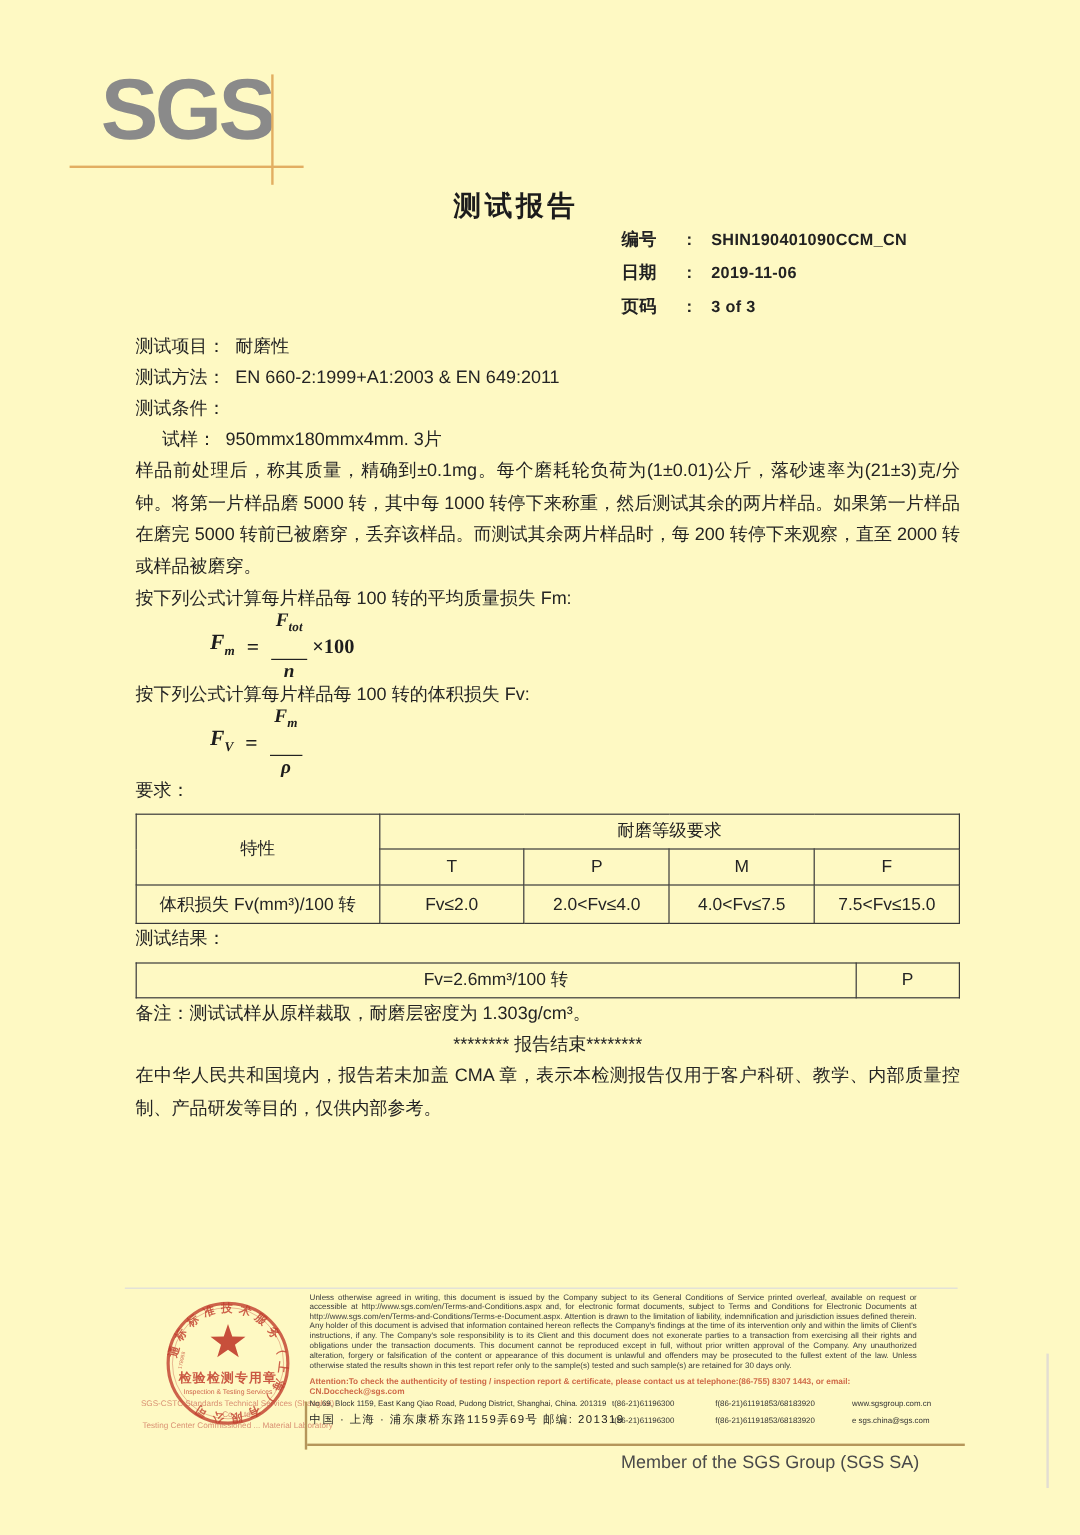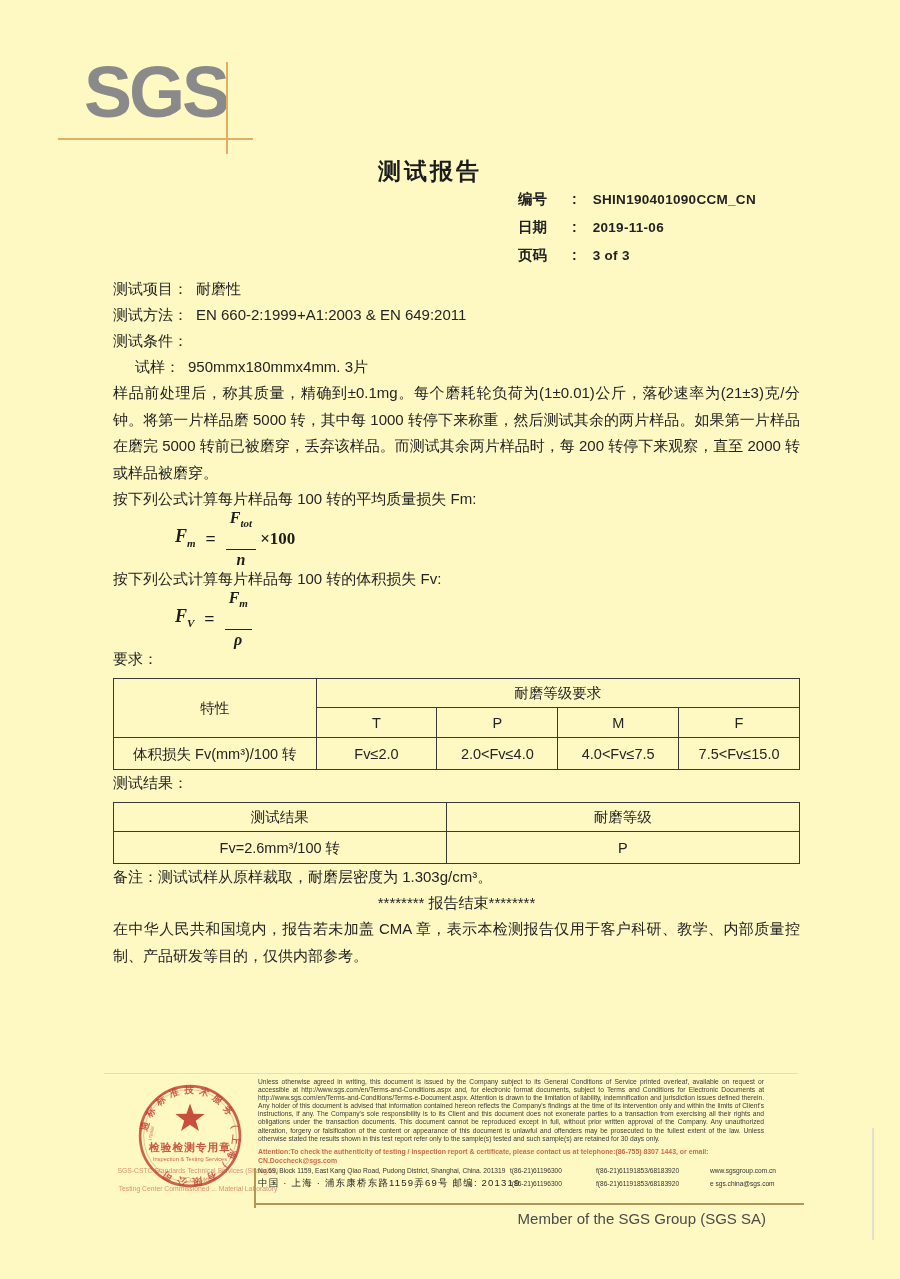--- a/index.html
+++ b/index.html
@@ -176,24 +176,20 @@
         <td>4.0&lt;Fv≤7.5</td>
         <td>7.5&lt;Fv≤15.0</td>
       </tr>
     </tbody>
       </table>
 
     <p class="line gap38">测试结果：</p>
 
     <table class="tbl res-tbl">
       <tbody>
-          <tr>
-        <td class="c-left">测试结果</td>
-        <td>耐磨等级</td>
-      </tr>
       <tr>
         <td>Fv=2.6mm³/100 转</td>
         <td>P</td>
       </tr>
     </tbody>
       </table>
 
     <p class="line gap6">备注：测试试样从原样裁取，耐磨层密度为 1.303g/cm³。</p>
     <p class="line center">******** 报告结束********</p>
     <p class="para">在中华人民共和国境内，报告若未加盖 CMA 章，表示本检测报告仅用于客户科研、教学、内部质量控制、产品研发等目的，仅供内部参考。</p>

